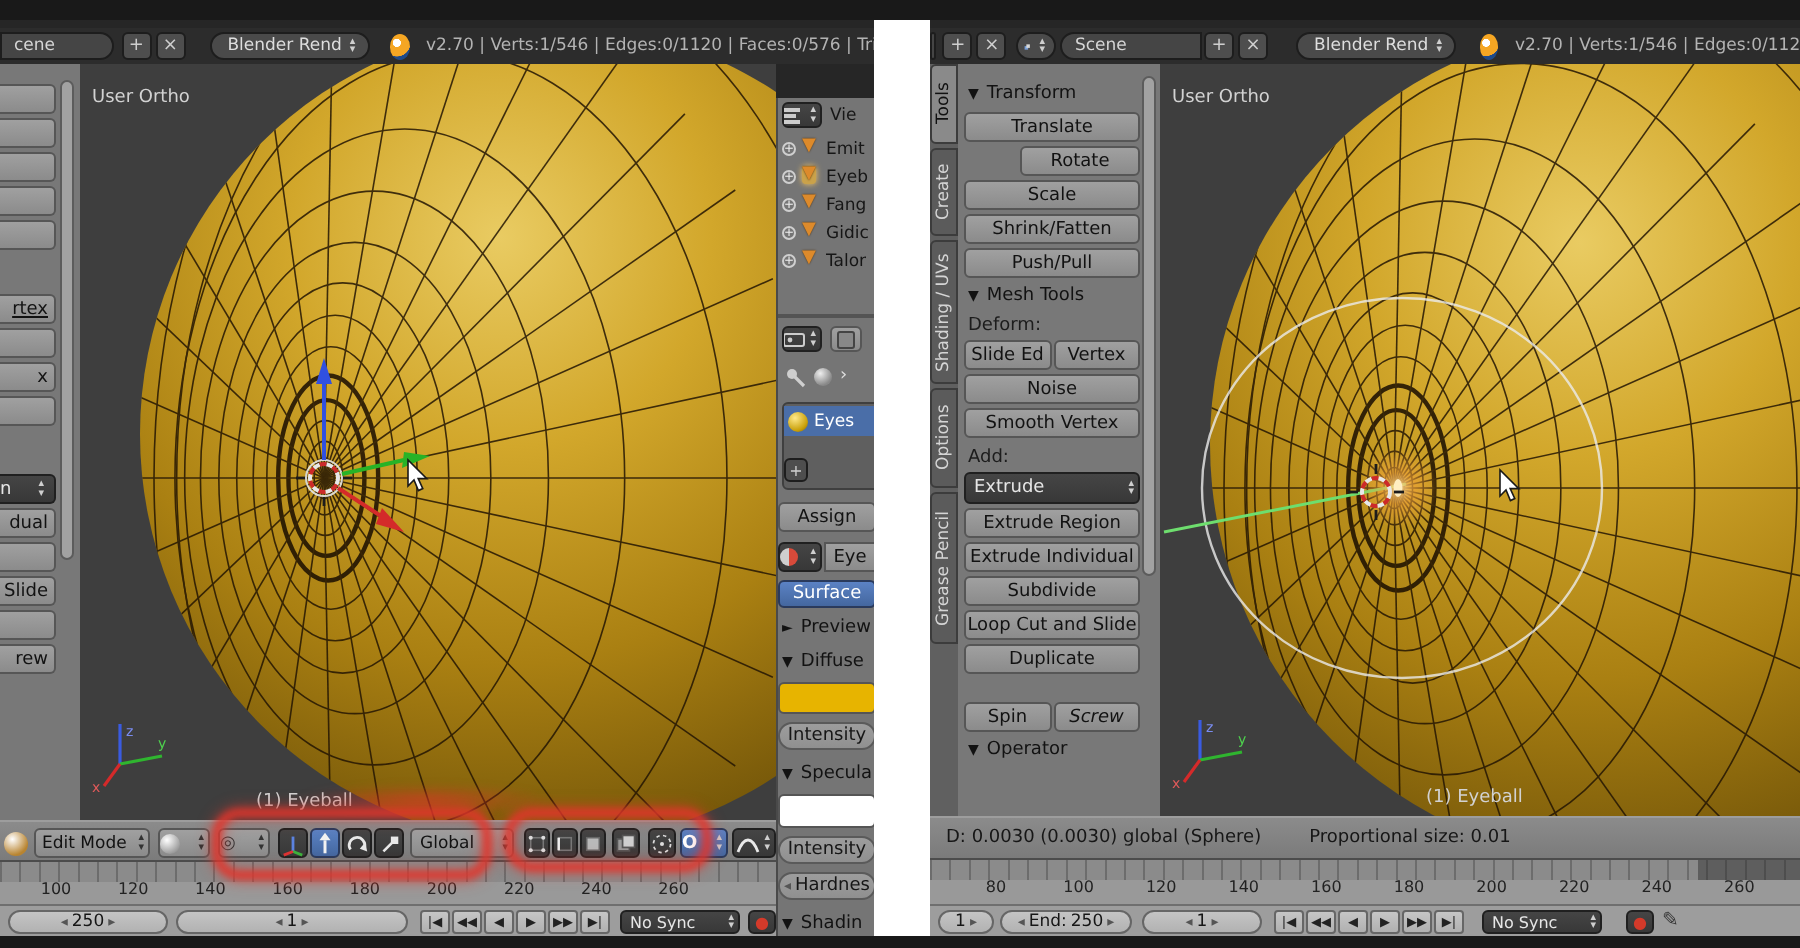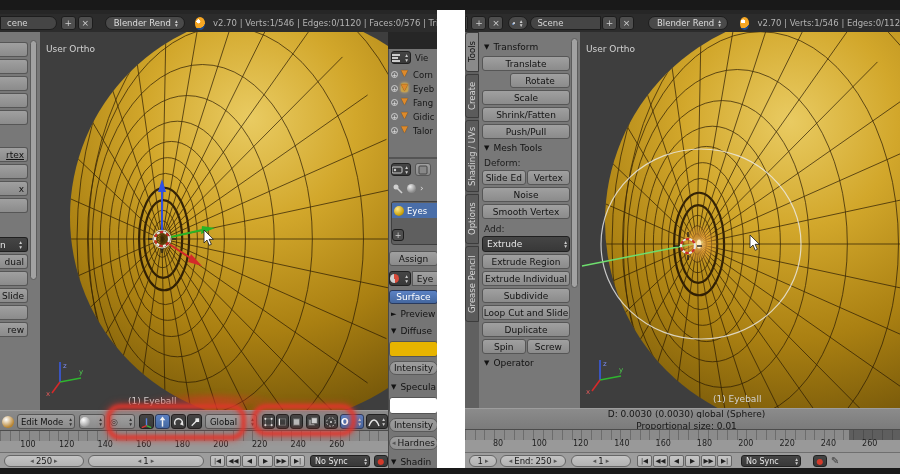--- a/index.html
+++ b/index.html
@@ -212,21 +212,21 @@
             <rect x="0" y="7" width="8" height="2" fill="#ccc"></rect>
           </svg>
           <div class="dd" style="margin-left: auto; padding-right: 2px;">
             <span>▴</span>
             <span>▾</span>
           </div>
         </div>
         <div class="oi-label nowrap" style="position: absolute; left: 26px; top: 4px;">Vie</div>
         <div style="position: absolute; left: 2px; top: 22px; width: 7px; height: 7px; border: 1px solid rgb(207, 207, 207); border-radius: 50%; font-size: 6px; color: rgb(238, 238, 238); display: flex; align-items: center; justify-content: center;">+</div>
         <div class="tri-icon" style="position: absolute; left: 12px; top: 20px;">▼</div>
-        <div class="oi-label nowrap" style="position: absolute; left: 24px; top: 21px; width: 25px;">Corn</div>
+        <div class="oi-label nowrap" style="position: absolute; left: 24px; top: 21px; width: 25px;">Emit</div>
         <div style="position: absolute; left: 2px; top: 36px; width: 7px; height: 7px; border: 1px solid rgb(207, 207, 207); border-radius: 50%; font-size: 6px; color: rgb(238, 238, 238); display: flex; align-items: center; justify-content: center;">+</div>
         <div class="tri-icon" style="position: absolute; left: 12px; top: 34px; background: rgb(202, 162, 74); border-radius: 2px; box-shadow: rgb(255, 202, 96) 0px 0px 3px;">▼</div>
         <div class="oi-label nowrap" style="position: absolute; left: 24px; top: 35px; width: 25px;">Eyeb</div>
         <div style="position: absolute; left: 2px; top: 50px; width: 7px; height: 7px; border: 1px solid rgb(207, 207, 207); border-radius: 50%; font-size: 6px; color: rgb(238, 238, 238); display: flex; align-items: center; justify-content: center;">+</div>
         <div class="tri-icon" style="position: absolute; left: 12px; top: 48px;">▼</div>
         <div class="oi-label nowrap" style="position: absolute; left: 24px; top: 49px; width: 25px;">Fang</div>
         <div style="position: absolute; left: 2px; top: 64px; width: 7px; height: 7px; border: 1px solid rgb(207, 207, 207); border-radius: 50%; font-size: 6px; color: rgb(238, 238, 238); display: flex; align-items: center; justify-content: center;">+</div>
         <div class="tri-icon" style="position: absolute; left: 12px; top: 62px;">▼</div>
         <div class="oi-label nowrap" style="position: absolute; left: 24px; top: 63px; width: 25px;">Gidic</div>
         <div style="position: absolute; left: 2px; top: 78px; width: 7px; height: 7px; border: 1px solid rgb(207, 207, 207); border-radius: 50%; font-size: 6px; color: rgb(238, 238, 238); display: flex; align-items: center; justify-content: center;">+</div>
@@ -511,24 +511,24 @@
           <div class="nowrap">Extrude</div>
           <div class="dd" style="margin-left: auto; padding-right: 2px;">
             <span>▴</span>
             <span>▾</span>
           </div>
         </div>
         <div class="btn nowrap" style="height: 15px; margin-bottom: 2px;">Extrude Region</div>
         <div class="btn nowrap" style="height: 15px; margin-bottom: 2px;">Extrude Individual</div>
         <div class="btn nowrap" style="height: 15px; margin-bottom: 2px;">Subdivide</div>
         <div class="btn nowrap" style="height: 15px; margin-bottom: 2px;">Loop Cut and Slide</div>
-        <div class="btn nowrap" style="height: 15px; margin-bottom: 2px;">Duplicate</div>
+        <div class="btn nowrap" style="height: 15px; margin-bottom: 14px;">Duplicate</div>
         <div style="display: flex; gap: 1px; margin-bottom: 2px;">
           <div class="btn nowrap" style="height: 15px; flex: 1 1 0%;">Spin</div>
-          <div class="btn nowrap" style="height: 15px; flex: 1 1 0%;">Screw</div>
+          <div class="btn nowrap" style="height: 15px; flex: 1 1 0%; font-style: italic;">Screw</div>
         </div>
         <div class="panel-h" style="margin: 4px 0px 4px 2px;">
           <span style="font-size: 7px;">▼</span>
           <span>Operator</span>
         </div>
         <div class="vscroll" style="right: 2px; top: 6px; height: 250px; position: absolute;"></div>
       </div>
     <div class="viewport" id="vpRwrap" style="left:115px;top:22px;width:320px;height:376px;">
       <svg id="svgR" width="320" height="376" viewBox="0 0 320 376">
           <defs>
@@ -608,21 +608,21 @@
           <line x1="20" y1="348" x2="41" y2="344" stroke="#2fb52f" stroke-width="1.6"></line>
           <line x1="20" y1="348" x2="12" y2="359" stroke="#d42a2a" stroke-width="1.6"></line>
           <text x="23" y="334" fill="#7a8cf0" font-size="7">z</text>
           <text x="39" y="340" fill="#4ed04e" font-size="7">y</text>
           <text x="6" y="362" fill="#e05a5a" font-size="7">x</text>
           <polygon points="0,0 0,13 3,10 5.2,15.3 7.4,14.3 5.1,9.3 9.4,9.3" fill="#fff" stroke="#1a1a1a" stroke-width="0.8" transform="translate(170,203)"></polygon>
         </svg>
       <div class="vp-label" style="left:6px;top:12px;">User Ortho</div>
       <div class="vp-label" style="left:133px;top:362px;">(1) Eyeball</div>
     </div>
-    <div class="hdrbar" style="left:0;top:398px;width:435px;height:22px;display:flex;align-items:center;gap:3px;padding-left:8px;color:#161616;flex-direction:column;">
+    <div class="hdrbar" style="left:0;top:398px;width:435px;height:22px;display:flex;align-items:center;gap:24px;padding-left:8px;color:#161616;">
       <span class="nowrap">D: 0.0030 (0.0030) global (Sphere)</span>
       <span class="nowrap">Proportional size: 0.01</span>
     </div>
     <div class="ruler" id="rulerR" style="left:0;top:420px;width:435px;height:22px;padding-left:44px;">
         <div class="band"></div>
         <div style="position: absolute; left: 384px; top: 0px; right: 0px; height: 10px; background: rgba(40, 40, 40, 0.45);"></div>
         <div class="tick" style="left: 33px;">80</div>
         <div class="tick" style="left: 74.3px;">100</div>
         <div class="tick" style="left: 115.6px;">120</div>
         <div class="tick" style="left: 156.9px;">140</div>

